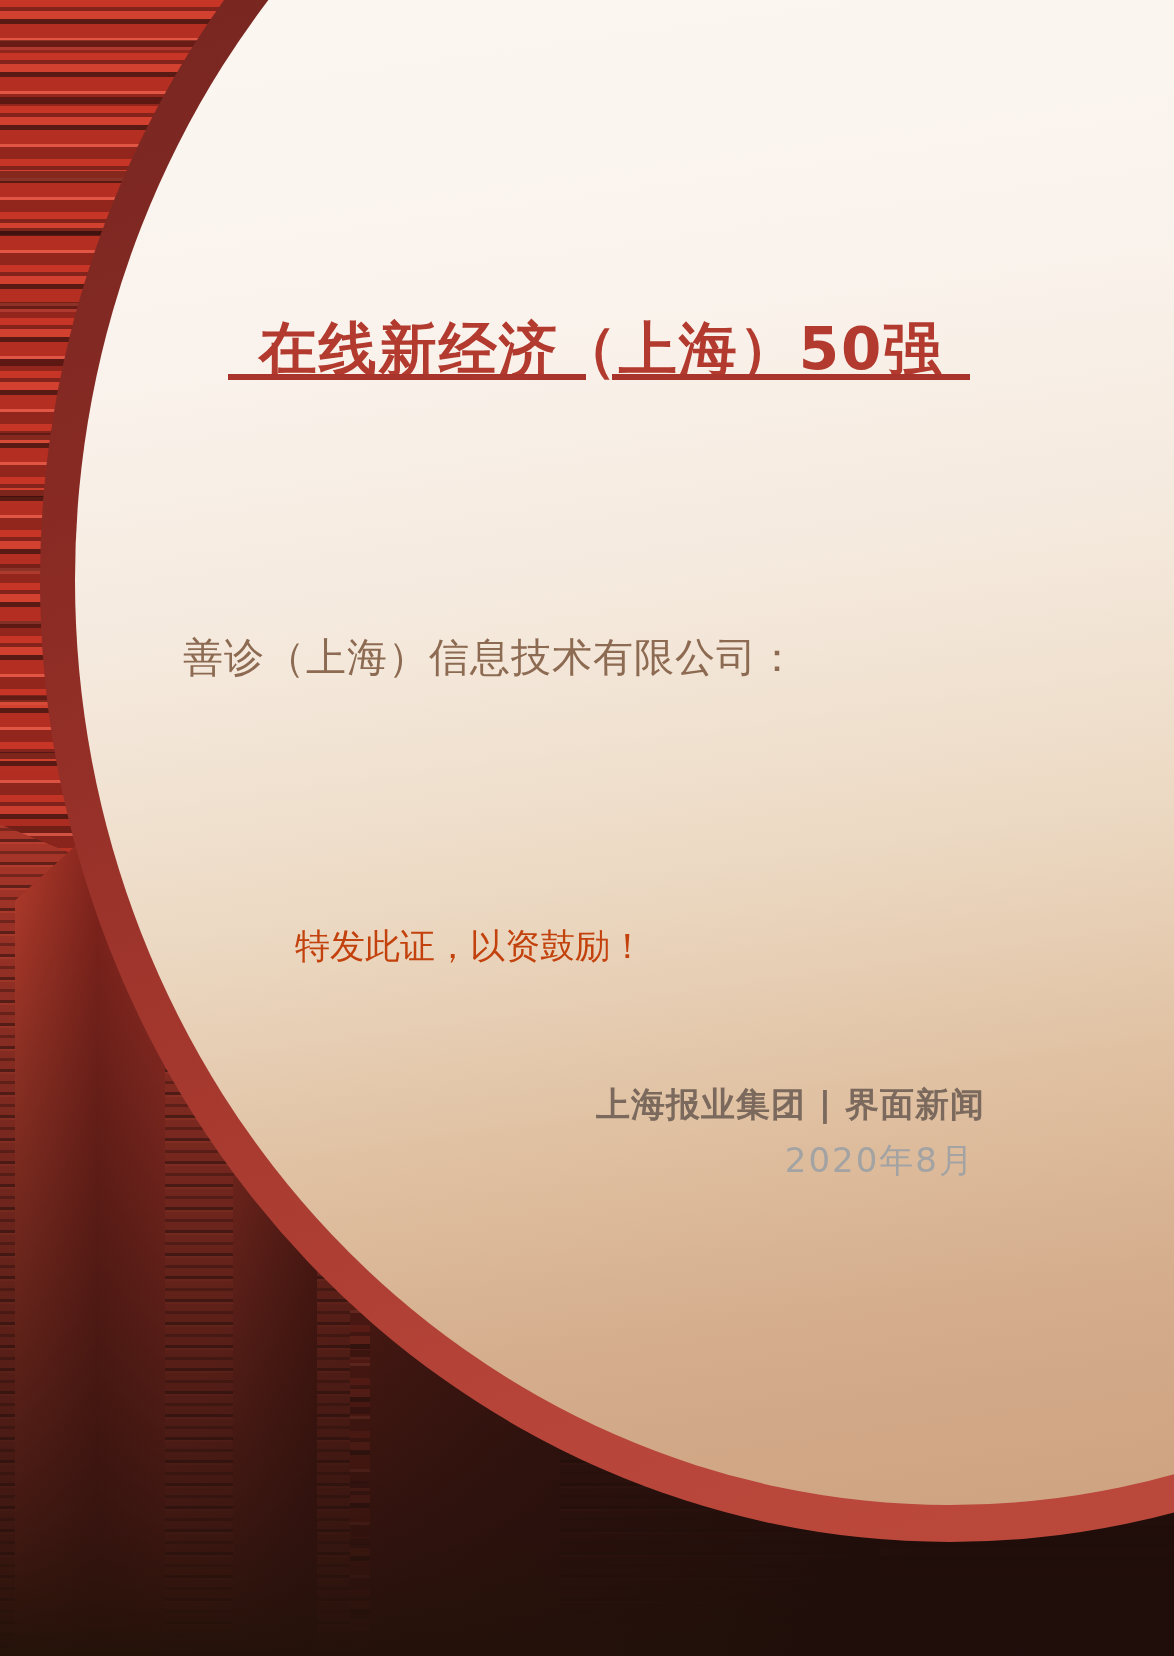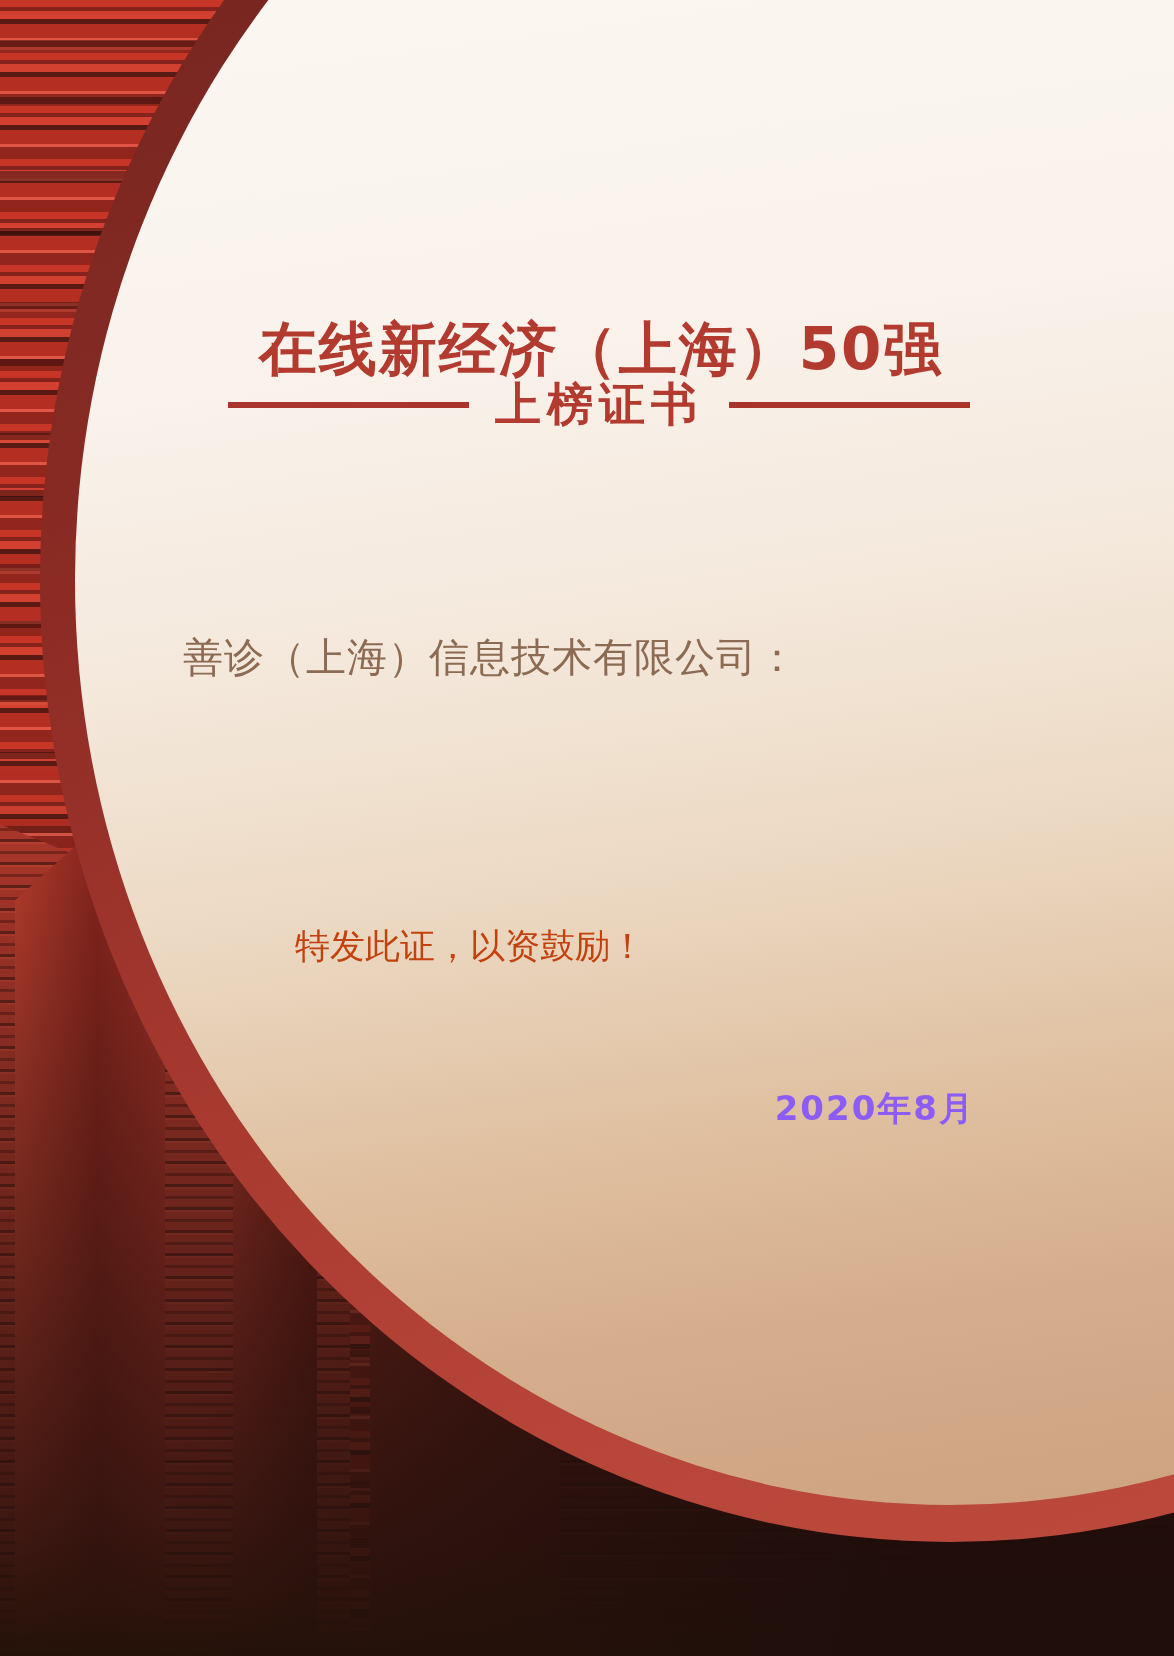--- a/index.html
+++ b/index.html
@@ -115,22 +115,22 @@
   }
   .footer{
     position:absolute;right:189px;top:1082px;
     text-align:right;
   }
   .issuer{
     font-size:34px;font-weight:600;letter-spacing:1px;
     color:#7a695c;
   }
   .date{
-    font-size:34px;color:#8b5cf6;
-    margin-top:4px;padding-right:10px;letter-spacing:2px;font-weight:bold;
+    font-size:34px;color:#a3a3a3;
+    margin-top:10px;padding-right:10px;letter-spacing:2px;
   }
 </style>
 </head>
 <body>
 
 <div class="page">
 
   <div class="bg">
     <div class="bld bld-face bld-tex"></div>
     <div class="bld bld-swfc bld-tex"></div>
@@ -142,27 +142,27 @@
 
   <div class="oval-ring"></div>
   <div class="oval-panel"></div>
 
   <div class="content">
 
     <h1 class="title">在线新经济（上海）50强</h1>
 
     <div class="subtitle-row">
       <span class="rule"></span>
-      <span class="subtitle">上榜证书</span>
       <span class="rule"></span>
     </div>
 
     <p class="recipient">善诊（上海）信息技术有限公司：</p>
 
 
     <p class="closing">特发此证，以资鼓励！</p>
 
     <div class="footer">
+      <div class="issuer">上海报业集团 | 界面新闻</div>
       <div class="date">2020年8月</div>
     </div>
 
   </div>
 </div>
 
 </body></html>

